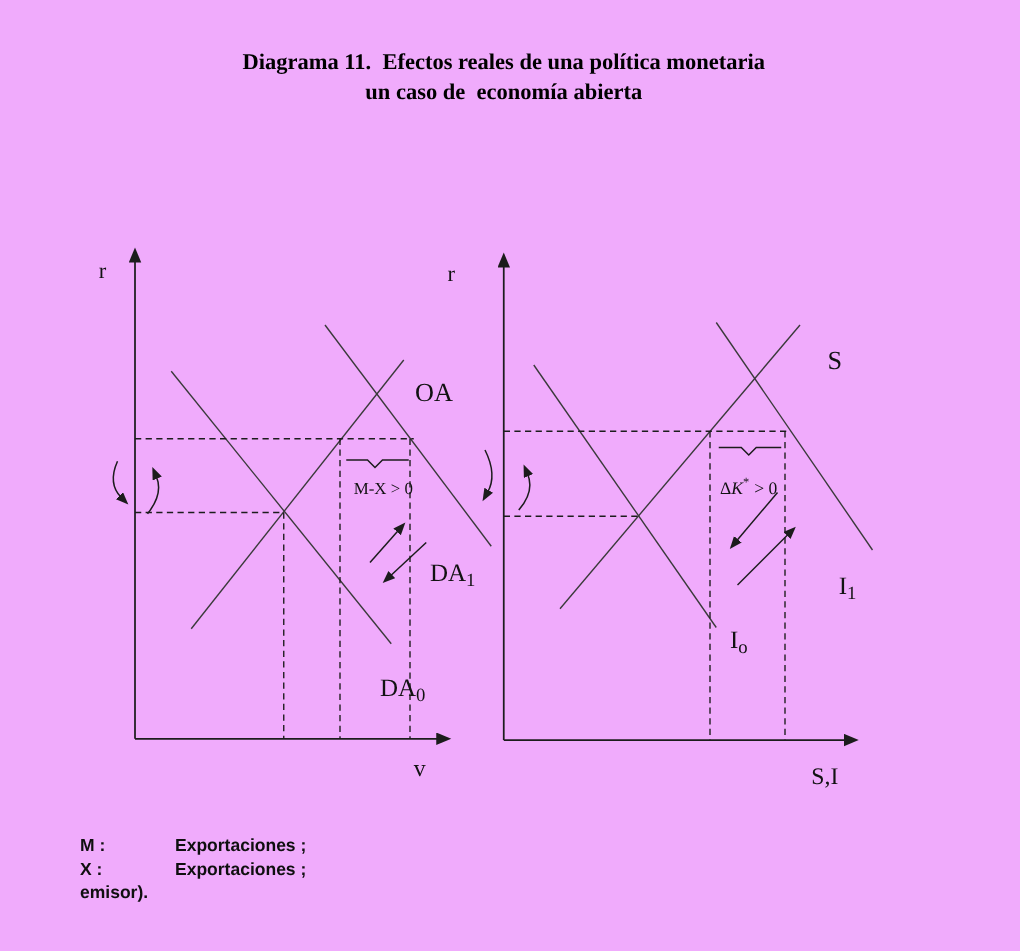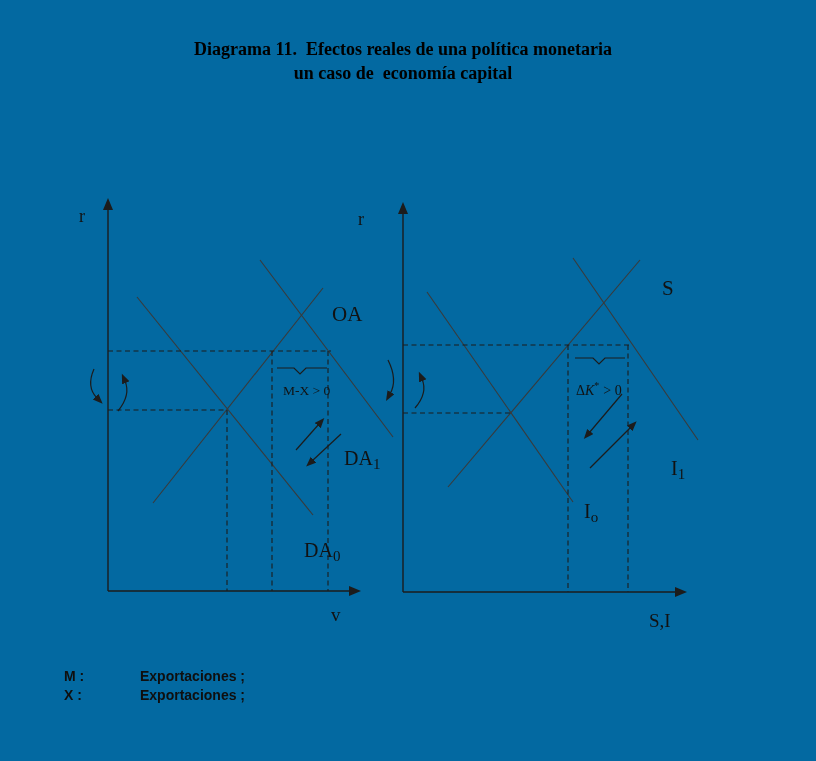--- a/index.html
+++ b/index.html
@@ -1,18 +1,18 @@
 <!DOCTYPE html>
 <html><head>
 <meta charset="utf-8">
 <style>
   html,body{margin:0;padding:0;background:#ffffff;}
   body{width:816px;height:761px;position:relative;overflow:hidden;
        font-family:"Liberation Serif",serif;color:#000;}
-  .page{position:absolute;inset:0;background:#0369a1;}
+  .page{position:absolute;inset:0;background:#f0abfc;}
 
   
   .title{position:absolute;top:37px;left:0;width:806px;text-align:center;
          font-family:"Liberation Serif",serif;font-weight:bold;font-size:18px;
          line-height:24px;color:#000;}
   .title div{white-space:pre;}
 
   
   svg.diagram{position:absolute;top:0;left:0;width:816px;height:761px;}
   svg .curve{stroke:#3a3a3a;stroke-width:1.1;fill:none;}
@@ -35,21 +35,21 @@
   .lterm-inline{display:inline-block;width:76px;}
   .legend sup{font-size:9px;}
 </style>
 </head>
 <body>
 
 <div class="page">
 
   <div class="title">
     <div>Diagrama 11.  Efectos reales de una política monetaria</div>
-    <div>un caso de  economía capital</div>
+    <div>un caso de  economía abierta</div>
   </div>
 
   <svg class="diagram" viewBox="0 0 816 761">
     <defs>
       <marker id="ah-big" markerUnits="userSpaceOnUse" markerWidth="14" markerHeight="11" refX="1" refY="5" orient="auto">
         <path d="M0,0 L12,5 L0,10 Z" fill="#1c1c1c"></path>
       </marker>
       <marker id="ah" markerUnits="userSpaceOnUse" markerWidth="12" markerHeight="9" refX="2" refY="4" orient="auto">
         <path d="M0,0 L10,4 L0,8 Z" fill="#1c1c1c"></path>
       </marker>
@@ -115,15 +115,16 @@
 
   <div class="legend">
     <div class="lrow">
       <span class="lterm">M :</span>
       <span class="ldef">Exportaciones ;</span>
     </div>
     <div class="lrow">
       <span class="lterm">X :</span>
       <span class="ldef">Exportaciones ;</span>
     </div>
+    <div>emisor).</div>
   </div>
 
 </div>
 
 </body></html>

